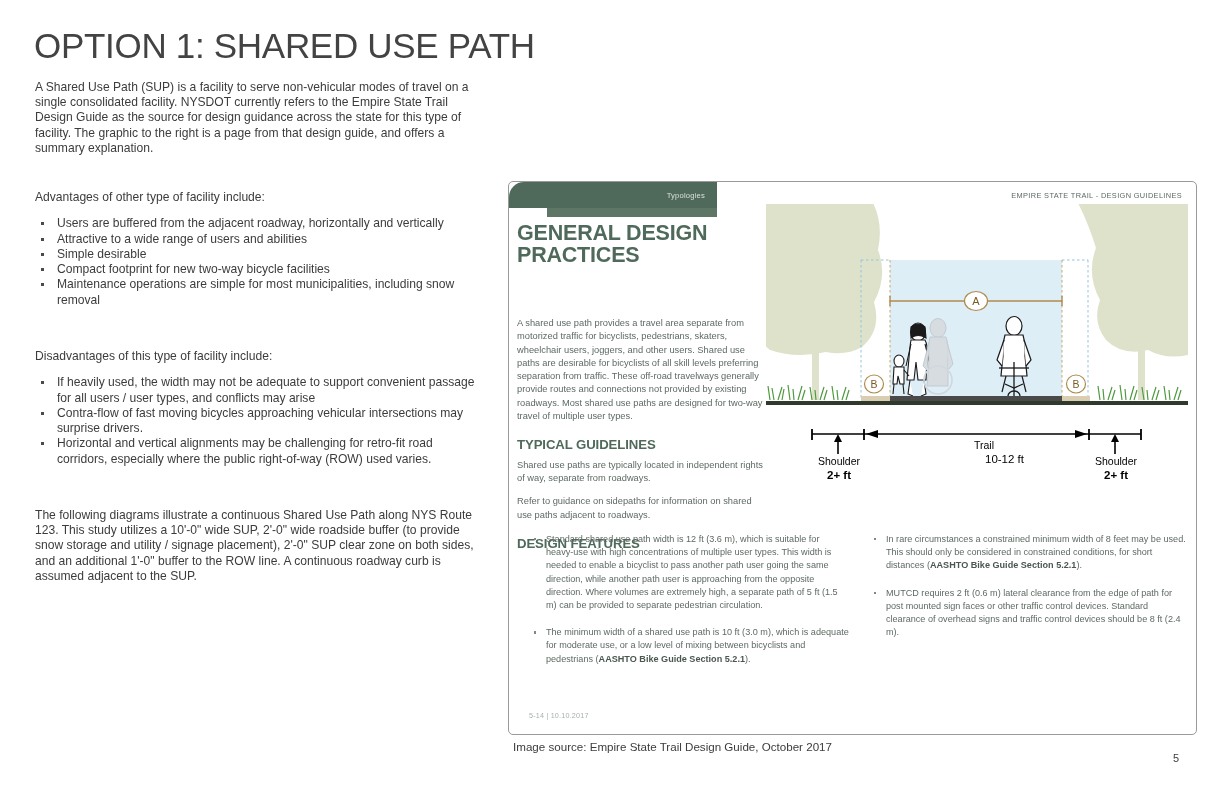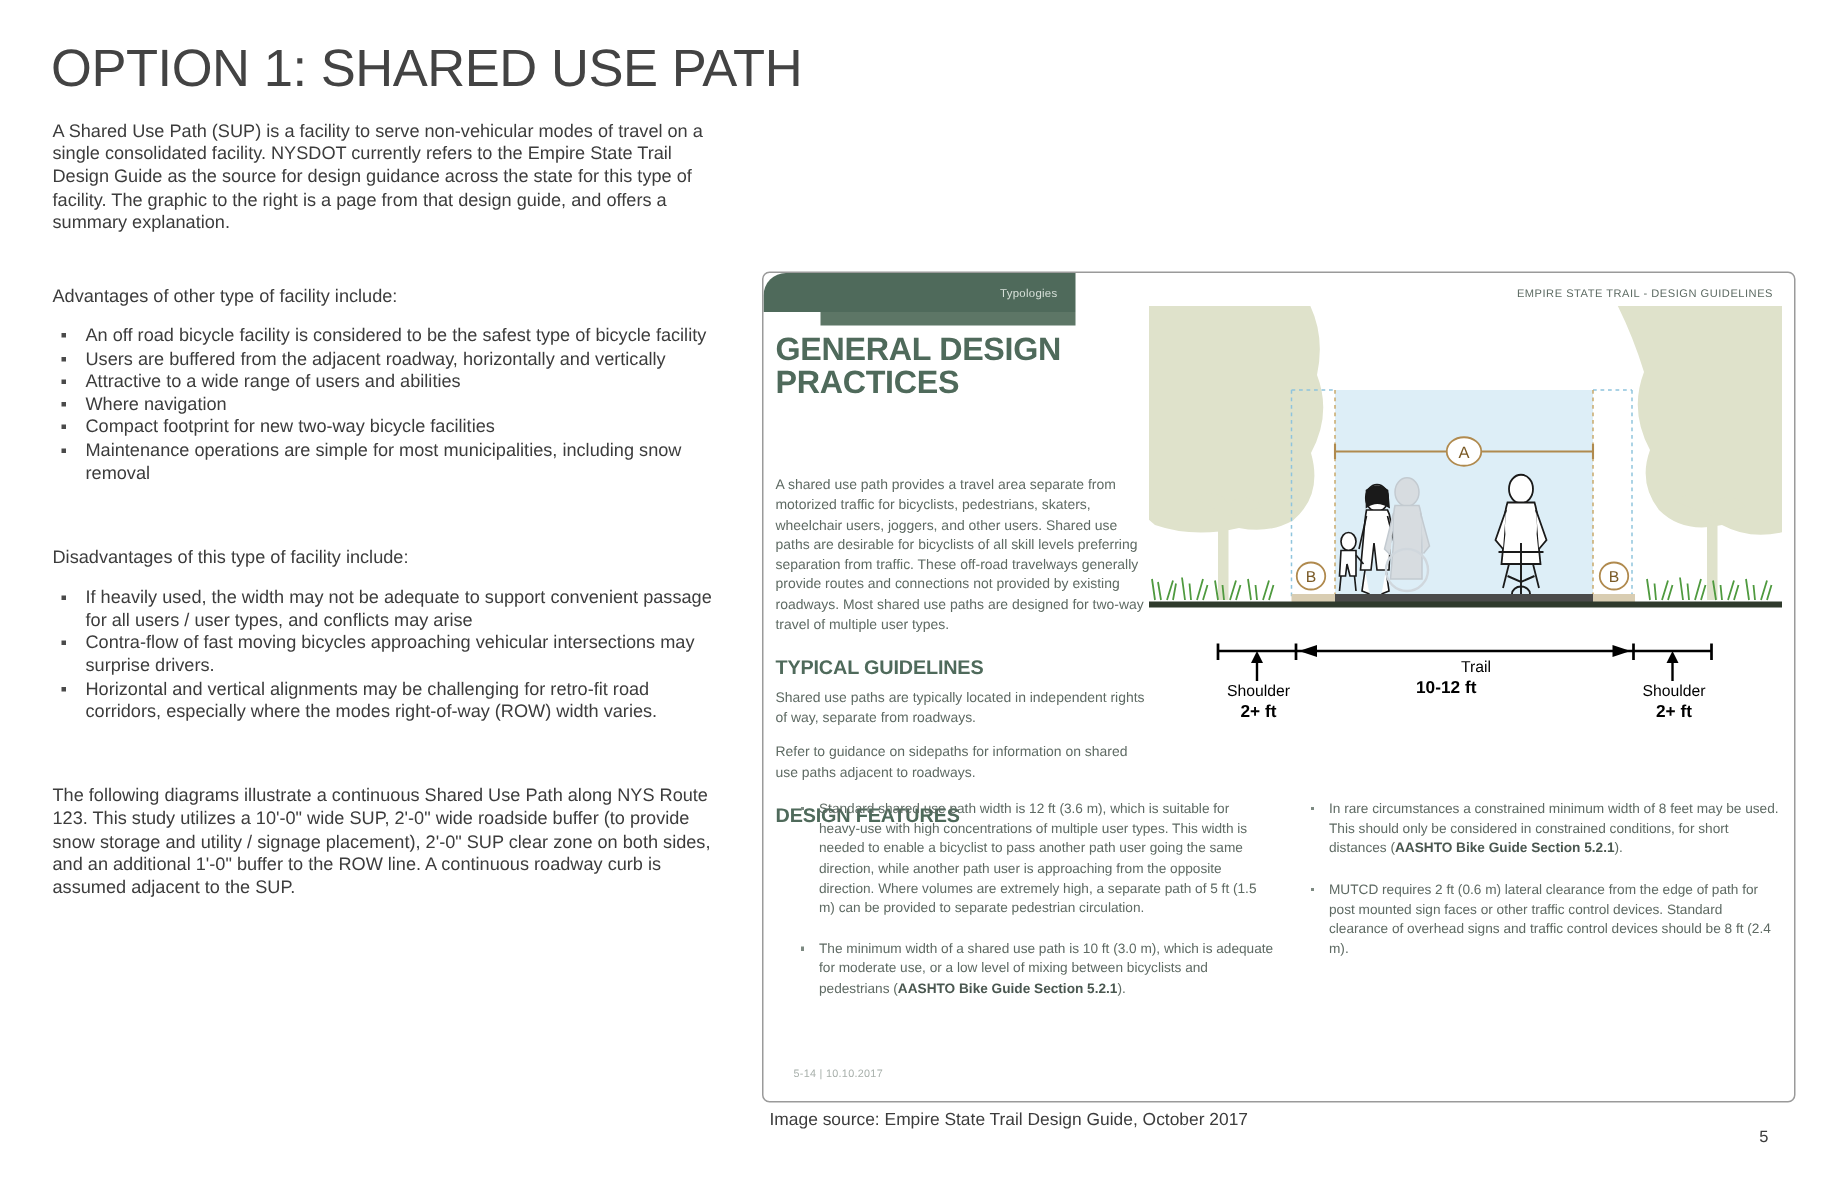--- a/index.html
+++ b/index.html
@@ -125,33 +125,32 @@
 
 <div class="page">
 
   <h1 class="page-title">OPTION 1: SHARED USE PATH</h1>
 
   <div class="left-col">
     <div class="para">A Shared Use Path (SUP) is a facility to serve non-vehicular modes of travel on a single consolidated facility. NYSDOT currently refers to the Empire State Trail Design Guide as the source for design guidance across the state for this type of facility. The graphic to the right is a page from that design guide, and offers a summary explanation.</div>
     <div class="gap-md"></div>
     <div class="lead-in">Advantages of other type of facility include:</div>
     <ul class="blist">
-      <li>An off road bicycle facility is considered to be the safest type of bicycle facility</li>
       <li>Users are buffered from the adjacent roadway, horizontally and vertically</li>
       <li>Attractive to a wide range of users and abilities</li>
-      <li>Where navigation</li>
+      <li>Simple desirable</li>
       <li>Compact footprint for new two-way bicycle facilities</li>
       <li>Maintenance operations are simple for most municipalities, including snow removal</li>
     </ul>
     <div class="gap-lg"></div>
     <div class="lead-in">Disadvantages of this type of facility include:</div>
     <ul class="blist">
       <li>If heavily used, the width may not be adequate to support convenient passage for all users / user types, and conflicts may arise</li>
       <li>Contra-flow of fast moving bicycles approaching vehicular intersections may surprise drivers.</li>
-      <li>Horizontal and vertical alignments may be challenging for retro-fit road corridors, especially where the modes right-of-way (ROW) width varies.</li>
+      <li>Horizontal and vertical alignments may be challenging for retro-fit road corridors, especially where the public right-of-way (ROW) used varies.</li>
     </ul>
     <div class="gap-lg"></div>
     <div class="para">The following diagrams illustrate a continuous Shared Use Path along NYS Route 123. This study utilizes a 10'-0" wide SUP,  2'-0" wide roadside buffer (to provide snow storage and utility / signage placement), 2'-0" SUP clear zone on both sides, and an additional 1'-0" buffer to the ROW line. A continuous roadway curb is assumed adjacent to the SUP.</div>
   </div>
 
   <div class="guide">
 
     <div class="guide-tab-shadow"></div>
     <div class="guide-tab">
       <span class="guide-tab-label">Typologies</span>
@@ -311,21 +310,21 @@
         <path d="M283,6 L271,2 L271,10 Z" fill="#000"></path>
 
         <line x1="34" y1="26" x2="34" y2="9" stroke="#000" stroke-width="1.6"></line>
         <path d="M34,6 L30,14 L38,14 Z" fill="#000"></path>
         <line x1="311" y1="26" x2="311" y2="9" stroke="#000" stroke-width="1.6"></line>
         <path d="M311,6 L307,14 L315,14 Z" fill="#000"></path>
       </svg>
 
       <div style="position:absolute;left:38px;top:224px;width:345px;height:56px;pointer-events:none;">
         <div style="position:absolute;left:150px;top:11px;width:60px;text-align:center;font-size:10.5px;color:#000;">Trail</div>
-        <div style="position:absolute;left:140px;top:25px;width:80px;text-align:left;font-size:11.5px;font-weight:700;color:#000;">10-12 ft</div>
+        <div style="position:absolute;left:140px;top:25px;width:80px;text-align:right;font-size:11.5px;font-weight:400;color:#000;">10-12 ft</div>
         <div style="position:absolute;left:0px;top:27px;width:70px;text-align:center;font-size:10.5px;color:#000;">Shoulder</div>
         <div style="position:absolute;left:0px;top:41px;width:70px;text-align:center;font-size:11.5px;font-weight:700;color:#000;">2+ ft</div>
         <div style="position:absolute;left:277px;top:27px;width:70px;text-align:center;font-size:10.5px;color:#000;">Shoulder</div>
         <div style="position:absolute;left:277px;top:41px;width:70px;text-align:center;font-size:11.5px;font-weight:700;color:#000;">2+ ft</div>
       </div>
     </div>
   </div>
 
   <div class="img-caption">Image source: Empire State Trail Design Guide, October 2017</div>
   <div class="page-number">5</div>

